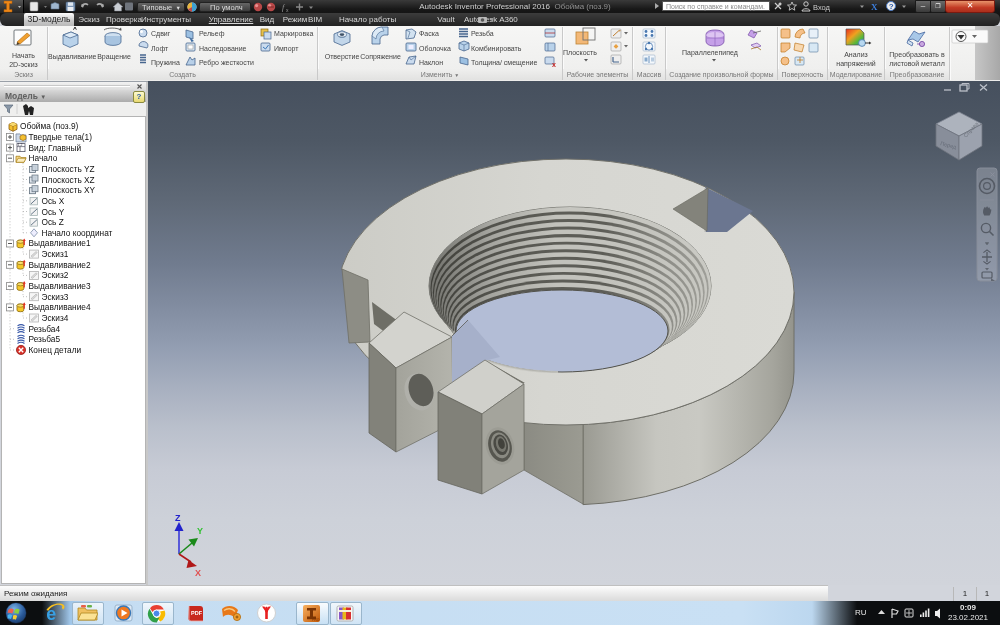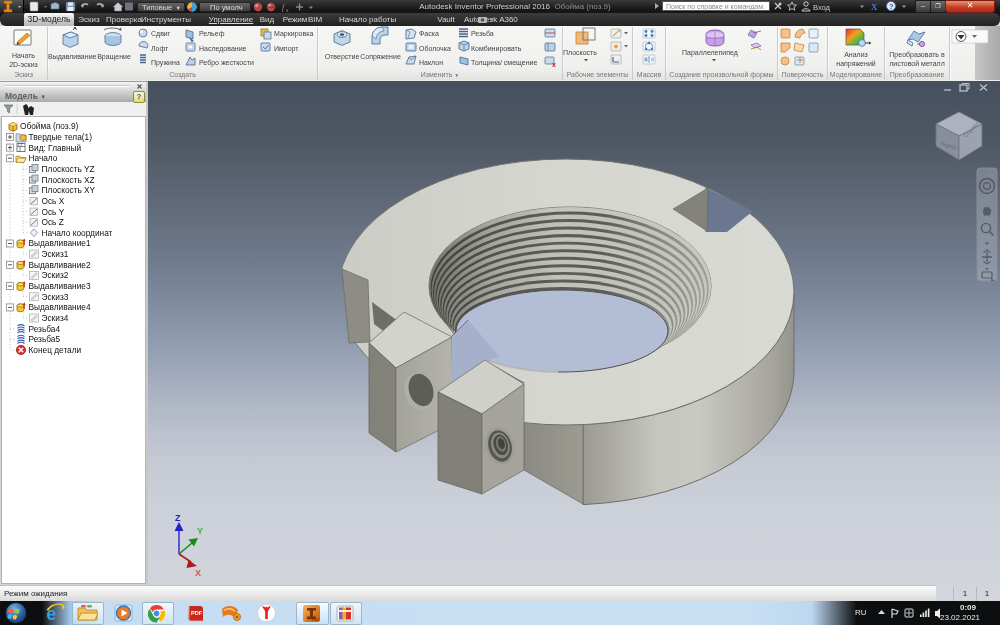--- a/index.html
+++ b/index.html
@@ -32,21 +32,21 @@
   #bheader{left:0;top:90px;width:146px;height:12px;
     background:linear-gradient(#d8d8d8,#ababab);color:#5f5f5f;font-size:8.5px;
     font-weight:bold;line-height:12px;padding-left:5px;box-sizing:border-box;}
   #btools{left:0;top:102px;width:146px;height:14px;background:#efefee;}
   #btree{left:1px;top:116px;width:145px;height:468px;background:#fff;
     border:1px solid #b4b4b4;box-sizing:border-box;overflow:hidden;}
   #splitter{left:146px;top:82px;width:2px;height:503px;background:#c8c8c8;}
   
   #viewport{left:148px;top:81px;width:852px;height:504px;}
   
-  #statusbar{left:0;top:585px;width:936px;height:16px;
+  #statusbar{left:0;top:585px;width:828px;height:16px;
     background:linear-gradient(#fdfdfd,#ececec 45%,#d8d8d8);
     border-top:1px solid #c0c0c0;font-size:8px;color:#222;}
   
   #taskbar{left:0;top:601px;width:1000px;height:24px;background:#0c0e10;}
   #taskblue{position:absolute;left:42px;top:0;width:820px;height:24px;
     background:linear-gradient(90deg,#0c0e10 0,#9fc5e8 28px,#c5ddf2 60px,#c9e0f4 700px,#bcd7ef 770px,#0c0e10 815px);}
   .tbtn{position:absolute;top:1px;width:30px;height:21px;border:1px solid #9ab6cc;
     border-radius:2px;background:linear-gradient(rgba(255,255,255,.75),rgba(215,233,247,.55));}
 </style>
 </head>
@@ -770,15 +770,15 @@
     <div class="abs" style="left:855px;top:7px;color:#e8e8e8;font-size:8px;">RU</div>
     <svg class="abs" style="left:875px;top:0;" width="70" height="24" viewBox="0 0 70 24">
       <path d="M3 13l3.5-4 3.5 4z" fill="#ddd"></path>
       <path d="M17 8v9M17 8l6 2-1.5 3H17" fill="none" stroke="#ddd" stroke-width="1.2"></path>
       <rect x="30" y="8" width="8" height="8" rx="1" fill="none" stroke="#ddd" stroke-width="1"></rect>
         <path d="M31 12h6M34 9v6" stroke="#ddd" stroke-width=".8"></path>
       <path d="M45 16v-2.5h1.6V16zm2.6 0v-4.5h1.6V16zm2.6 0v-6.5h1.6V16zm2.6 0v-8.5h1.6V16z" fill="#eee"></path>
       <path d="M60 10v5h2l3 2.6V7.4L62 10z" fill="#eee"></path>
     </svg>
     <div class="abs" style="left:940px;top:2px;width:56px;text-align:center;color:#e8e8e8;font-size:8px;font-weight:bold;">0:09</div>
-    <div class="abs" style="left:940px;top:12px;width:56px;text-align:left;color:#e8e8e8;font-size:8px;">23.02.2021</div>
+    <div class="abs" style="left:940px;top:12px;width:56px;text-align:center;color:#e8e8e8;font-size:8px;">23.02.2021</div>
   </div>
 </div>
 
 </body></html>

